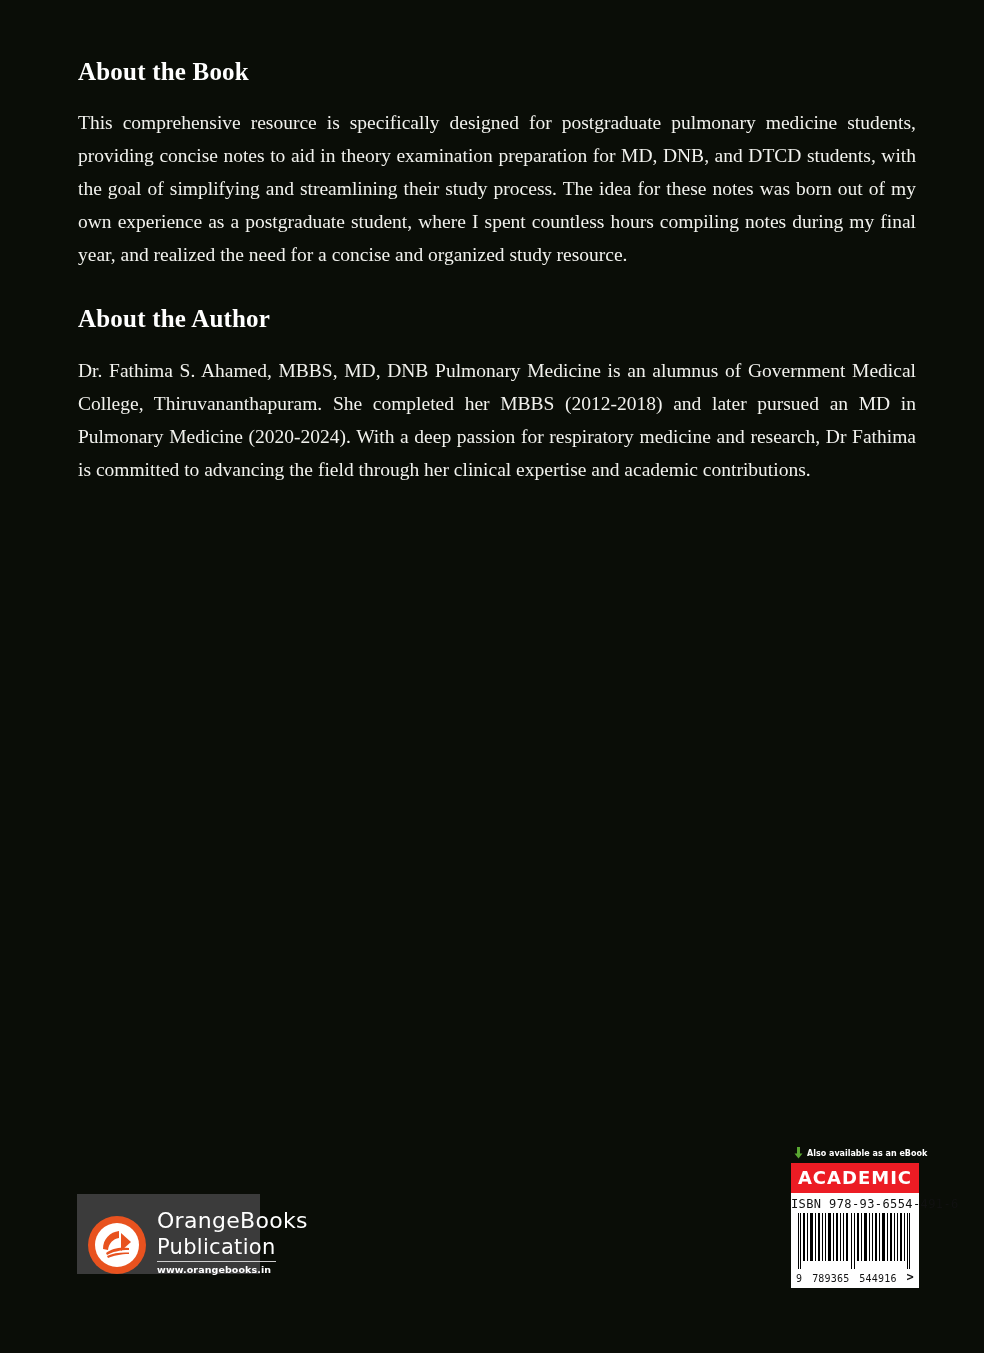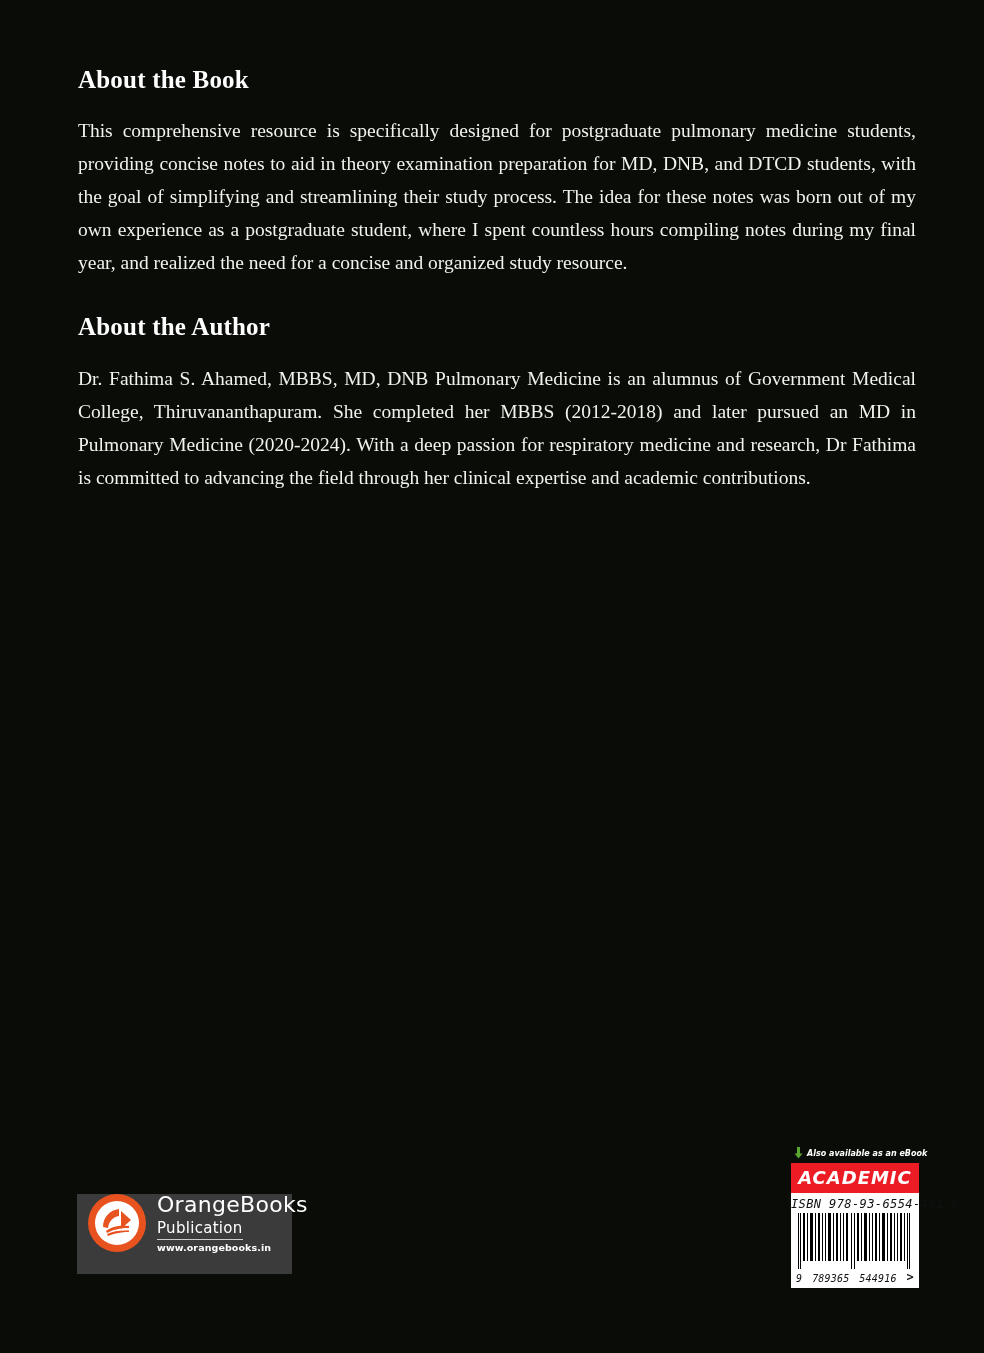--- a/index.html
+++ b/index.html
@@ -13,21 +13,21 @@
     height: 1353px;
     background: #0a0d07;
     overflow: hidden;
     font-family: "Liberation Serif", "DejaVu Serif", serif;
   }
 
   
   .content {
     position: absolute;
     left: 78px;
-    top: 66px;
+    top: 58px;
     width: 838px;
   }
 
   .section-heading {
     font-family: "Liberation Serif", "DejaVu Serif", serif;
     font-weight: bold;
     font-size: 25px;
     line-height: 1.1;
     color: #ffffff;
     margin: 0 0 20px 0;
@@ -52,25 +52,25 @@
     font-weight: bold;
     margin-top: 24px;
     color: #ffffff;
   }
 
   
   .logo-box {
     position: absolute;
     left: 77px;
     top: 1194px;
-    width: 215px;
+    width: 183px;
     height: 80px;
     background: #3b3b3b;
     display: flex;
-    align-items: flex-start;
+    align-items: flex-end;
   }
   .logo-emblem {
     position: relative;
     width: 58px;
     height: 58px;
     margin-left: 11px;
     flex: 0 0 auto;
   }
   .logo-emblem .ring {
     position: absolute;
@@ -96,41 +96,40 @@
     font-family: "DejaVu Sans", "Liberation Sans", sans-serif;
     color: #ffffff;
     line-height: 1;
   }
   .logo-title {
     font-size: 22px;
     letter-spacing: 0.3px;
     font-weight: 400;
   }
   .logo-sub {
-    font-size: 15px;
+    font-size: 21px;
     letter-spacing: 0.3px;
     margin-top: 5px;
     padding-bottom: 3px;
     border-bottom: 1px solid #cfcfcf;
     display: inline-block;
   }
   .logo-url {
     font-size: 9.5px;
     font-weight: bold;
     letter-spacing: 0.1px;
     margin-top: 3px;
   }
 
   
   .barcode-block {
     position: absolute;
     left: 791px;
     top: 1146px;
     width: 135px;
-    font-style: italic;
   }
   .ebook-line {
     display: flex;
     align-items: center;
     gap: 4px;
     height: 14px;
     margin-bottom: 3px;
     padding-left: 3px;
   }
   .ebook-line svg { flex: 0 0 auto; }

